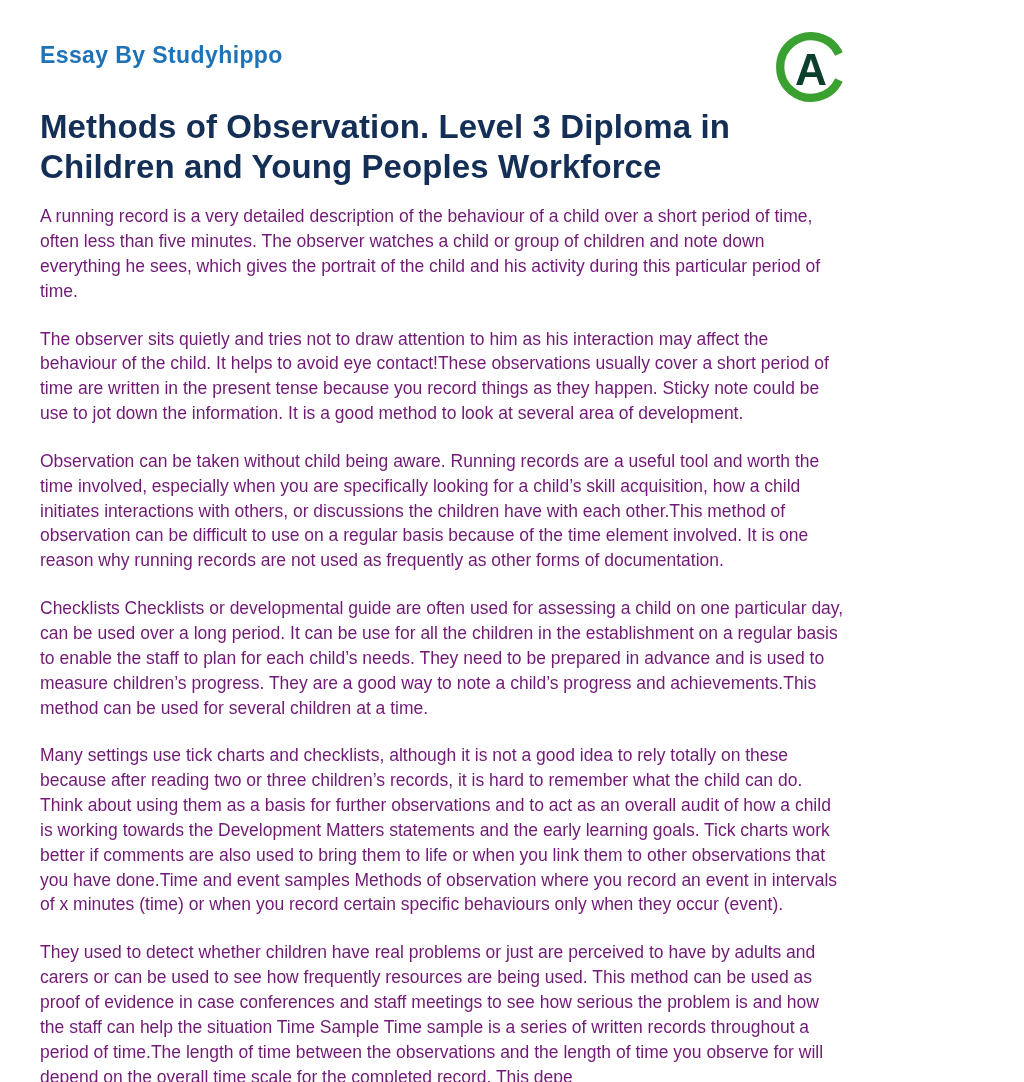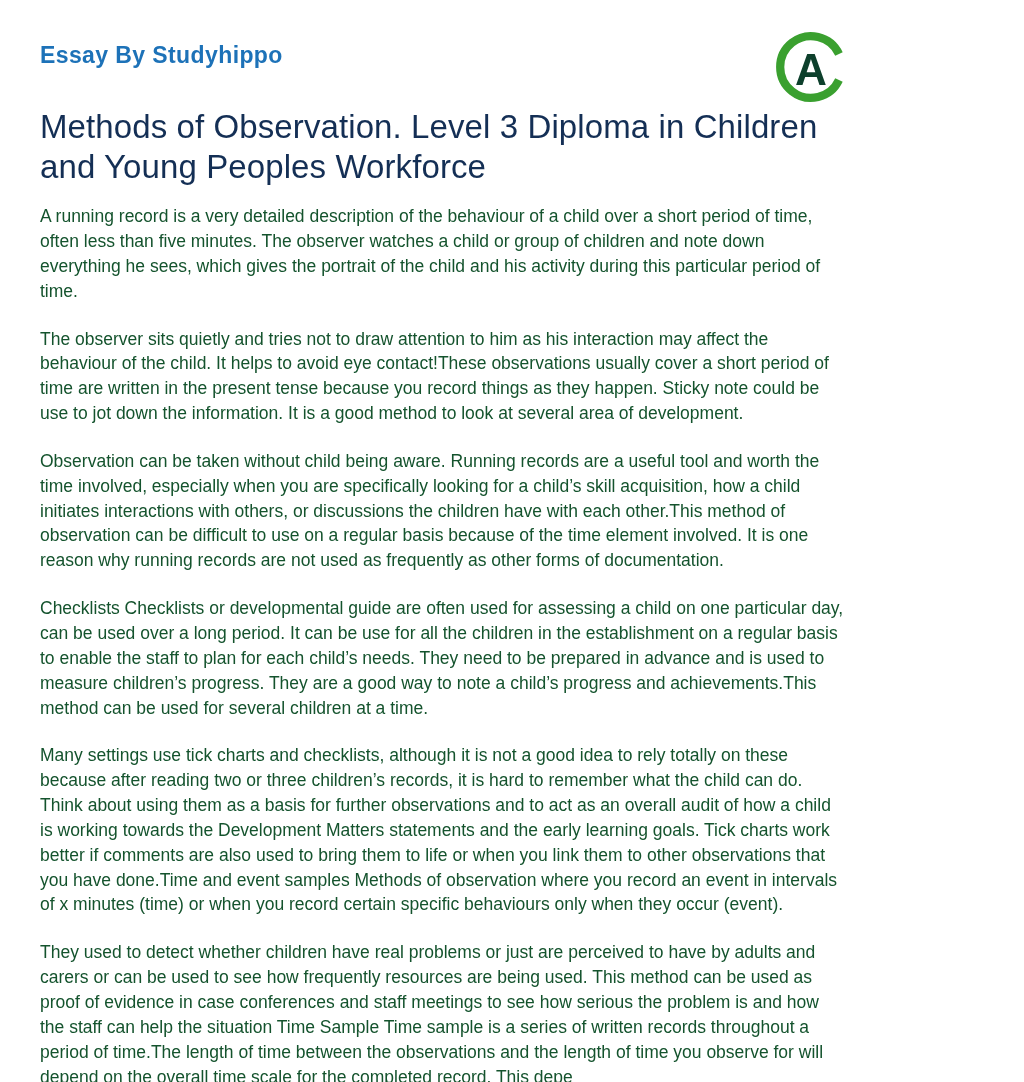--- a/index.html
+++ b/index.html
@@ -39,27 +39,27 @@
     position: absolute;
     top: 30px;
     right: 40px;
     width: 74px;
     height: 74px;
   }
   .article-title {
     color: #142f55;
     font-size: 33px;
     line-height: 1.2;
-    font-weight: 400;
+    font-weight: 700;
     margin: 38px 0 18px 0;
     max-width: 900px;
     letter-spacing: 0.1px;
   }
   .article p {
-    color: #14532d;
+    color: #701a75;
     font-size: 17.5px;
     line-height: 1.42;
     margin: 0 0 23px 0;
     max-width: 944px;
   }
 </style>
 </head>
 <body>
 
 <div class="page">

